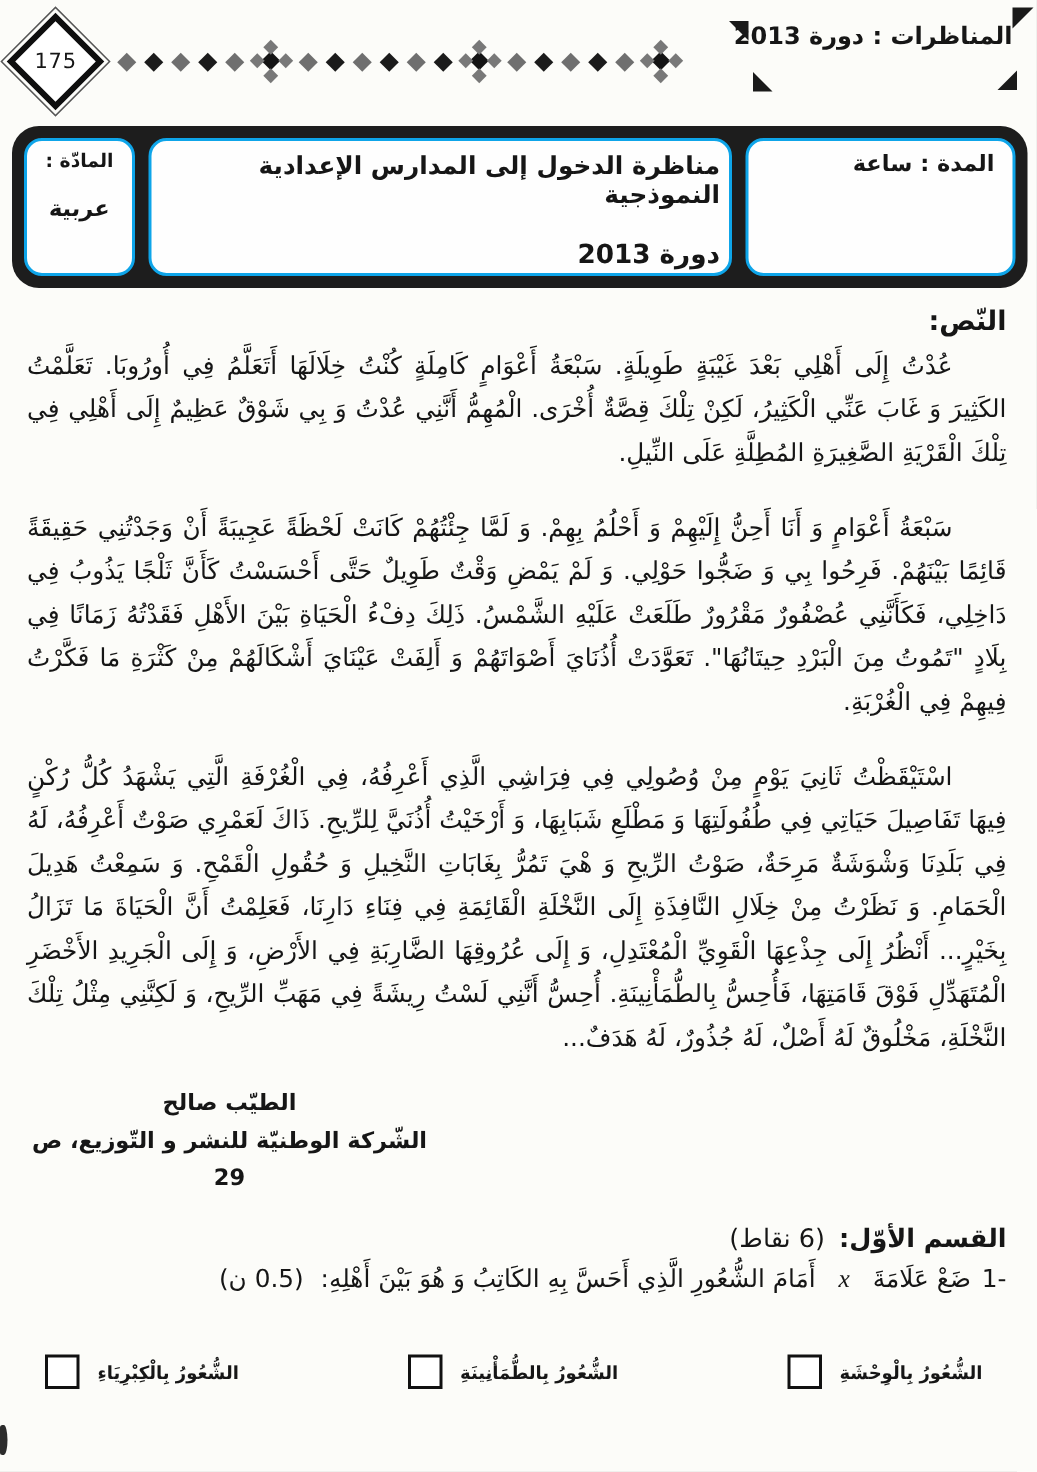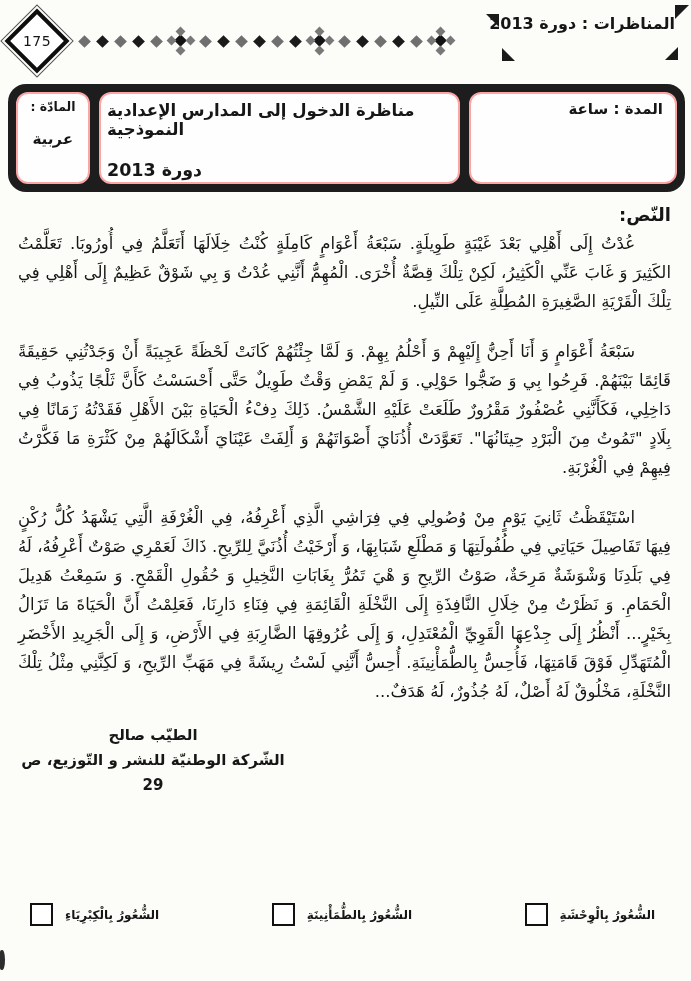--- a/index.html
+++ b/index.html
@@ -31,24 +31,24 @@
   .mk1{right:192px;top:12px;border-top:13px solid #1a1a1a;border-left:13px solid transparent;}
   .mk2{right:176px;top:46px;border-bottom:13px solid #1a1a1a;border-right:13px solid transparent;}
   .mk3{right:2px;top:3px;border-top:14px solid #1a1a1a;border-right:14px solid transparent;}
   .mk4{right:13px;top:45px;border-bottom:13px solid #1a1a1a;border-left:13px solid transparent;}
   
   .band{
     position:absolute;top:84px;left:8px;right:6px;height:108px;
     background:#1d1d1d;border-radius:18px;display:flex;direction:rtl;
     padding:8px;box-sizing:border-box;gap:9px;
   }
-  .cell{background:#fefefe;border:2px solid #fca5a5;border-radius:12px;box-sizing:border-box;}
-  .cell.duration{width:208px;padding:6px 12px;direction:rtl;}
+  .cell{background:#fefefe;border:2px solid #0ea5e9;border-radius:12px;box-sizing:border-box;}
+  .cell.duration{width:180px;padding:6px 12px;direction:rtl;}
   .cell.duration .txt{font-weight:bold;font-size:15px;}
-  .cell.title{flex:1;text-align:left;padding:7px 6px;direction:rtl;}
+  .cell.title{flex:1;text-align:right;padding:7px 6px;direction:rtl;}
   .cell.title .l1{font-weight:bold;font-size:16.5px;}
   .cell.title .l2{font-weight:bold;font-size:17.5px;margin-top:21px;}
   .cell.subject{width:74px;padding:5px 6px;text-align:center;direction:rtl;}
   .cell.subject .lbl{font-weight:bold;font-size:12.5px;}
   .cell.subject .val{font-weight:900;font-size:15px;margin-top:16px;transform:skewX(-6deg);}
   
   .textblock{position:absolute;top:204px;left:18px;right:20px;direction:rtl;}
   .ts-heading{font-weight:bold;font-size:18px;margin:0 0 4px 0;}
   .para{
     font-size:16.5px;line-height:29px;text-align:justify;margin:0 0 21px 0;
@@ -148,20 +148,33 @@
     <p class="para">سَبْعَةُ أَعْوَامٍ وَ أَنَا أَحِنُّ إِلَيْهِمْ وَ أَحْلُمُ بِهِمْ. وَ لَمَّا جِئْتُهُمْ كَانَتْ لَحْظَةً عَجِيبَةً أَنْ وَجَدْتُنِي حَقِيقَةً قَائِمًا بَيْنَهُمْ. فَرِحُوا بِي وَ ضَجُّوا حَوْلِي. وَ لَمْ يَمْضِ وَقْتٌ طَوِيلٌ حَتَّى أَحْسَسْتُ كَأَنَّ ثَلْجًا يَذُوبُ فِي دَاخِلِي، فَكَأَنَّنِي عُصْفُورٌ مَقْرُورٌ طَلَعَتْ عَلَيْهِ الشَّمْسُ. ذَلِكَ دِفْءُ الْحَيَاةِ بَيْنَ الأَهْلِ فَقَدْتُهُ زَمَانًا فِي بِلَادٍ "تَمُوتُ مِنَ الْبَرْدِ حِيتَانُهَا". تَعَوَّدَتْ أُذُنَايَ أَصْوَاتَهُمْ وَ أَلِفَتْ عَيْنَايَ أَشْكَالَهُمْ مِنْ كَثْرَةِ مَا فَكَّرْتُ فِيهِمْ فِي الْغُرْبَةِ.</p>
     <p class="para">اسْتَيْقَظْتُ ثَانِيَ يَوْمٍ مِنْ وُصُولِي فِي فِرَاشِي الَّذِي أَعْرِفُهُ، فِي الْغُرْفَةِ الَّتِي يَشْهَدُ كُلُّ رُكْنٍ فِيهَا تَفَاصِيلَ حَيَاتِي فِي طُفُولَتِهَا وَ مَطْلَعِ شَبَابِهَا، وَ أَرْخَيْتُ أُذُنَيَّ لِلرِّيحِ. ذَاكَ لَعَمْرِي صَوْتٌ أَعْرِفُهُ، لَهُ فِي بَلَدِنَا وَشْوَشَةٌ مَرِحَةٌ، صَوْتُ الرِّيحِ وَ هْيَ تَمُرُّ بِغَابَاتِ النَّخِيلِ وَ حُقُولِ الْقَمْحِ. وَ سَمِعْتُ هَدِيلَ الْحَمَامِ. وَ نَظَرْتُ مِنْ خِلَالِ النَّافِذَةِ إِلَى النَّخْلَةِ الْقَائِمَةِ فِي فِنَاءِ دَارِنَا، فَعَلِمْتُ أَنَّ الْحَيَاةَ مَا تَزَالُ بِخَيْرٍ... أَنْظُرُ إِلَى جِذْعِهَا الْقَوِيِّ الْمُعْتَدِلِ، وَ إِلَى عُرُوقِهَا الضَّارِبَةِ فِي الأَرْضِ، وَ إِلَى الْجَرِيدِ الأَخْضَرِ الْمُتَهَدِّلِ فَوْقَ قَامَتِهَا، فَأُحِسُّ بِالطُّمَأْنِينَةِ. أُحِسُّ أَنَّنِي لَسْتُ رِيشَةً فِي مَهَبِّ الرِّيحِ، وَ لَكِنَّنِي مِثْلُ تِلْكَ النَّخْلَةِ، مَخْلُوقٌ لَهُ أَصْلٌ، لَهُ جُذُورٌ، لَهُ هَدَفٌ...</p>
     <div class="attr-wrap">
       <div class="attr">
         <div>الطيّب صالح</div>
         <div>الشّركة الوطنيّة للنشر و التّوزيع، ص 29</div>
       </div>
     </div>
   </div>
 
+  <div class="section-one">
+    <div class="s1-head">
+      <span class="h">القسم الأوّل:</span>
+      <span class="p">(6 نقاط)</span>
+    </div>
+    <div class="q1">
+      <span class="num">1-</span>
+      <span>ضَعْ عَلَامَةَ</span>
+      <i class="mark">x</i>
+      <span>أَمَامَ الشُّعُورِ الَّذِي أَحَسَّ بِهِ الكَاتِبُ وَ هُوَ بَيْنَ أَهْلِهِ:</span>
+      <span class="pts">(0.5 ن)</span>
+    </div>
+  </div>
 
   <div class="options">
     <div class="option">
       <span>الشُّعُورُ بِالْوِحْشَةِ</span>
       <span class="cb" role="checkbox" aria-checked="false"></span>
     </div>
     <div class="option">
       <span>الشُّعُورُ بِالطُّمَأْنِينَةِ</span>
       <span class="cb" role="checkbox" aria-checked="false"></span>
     </div>

